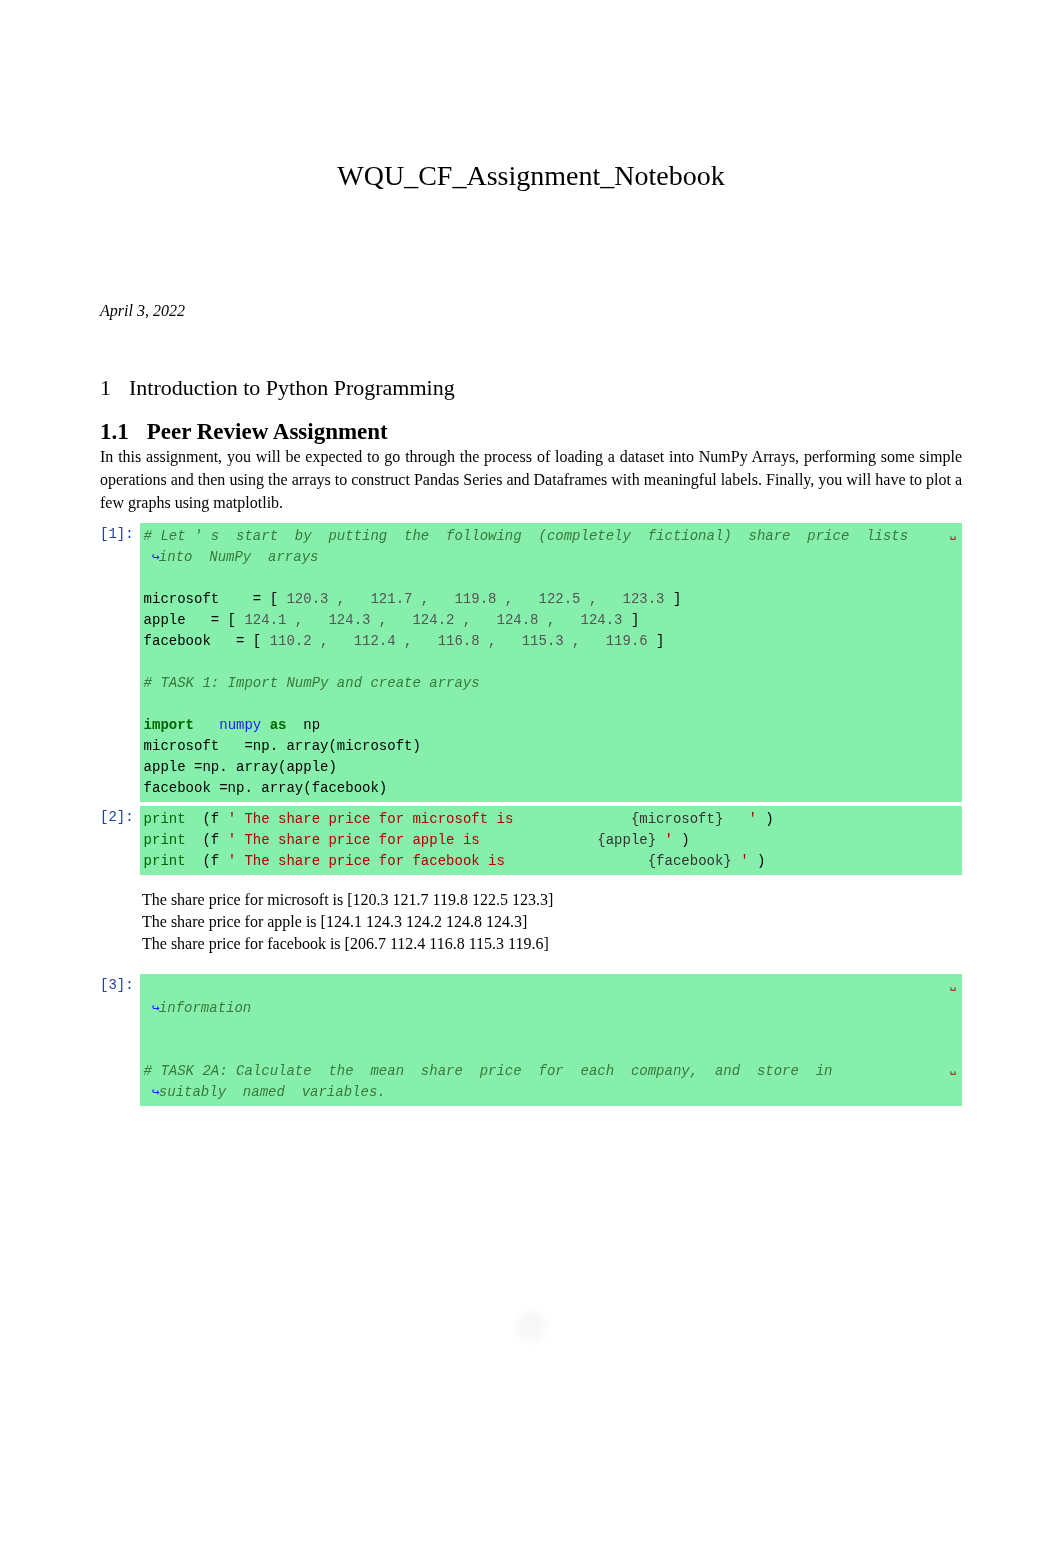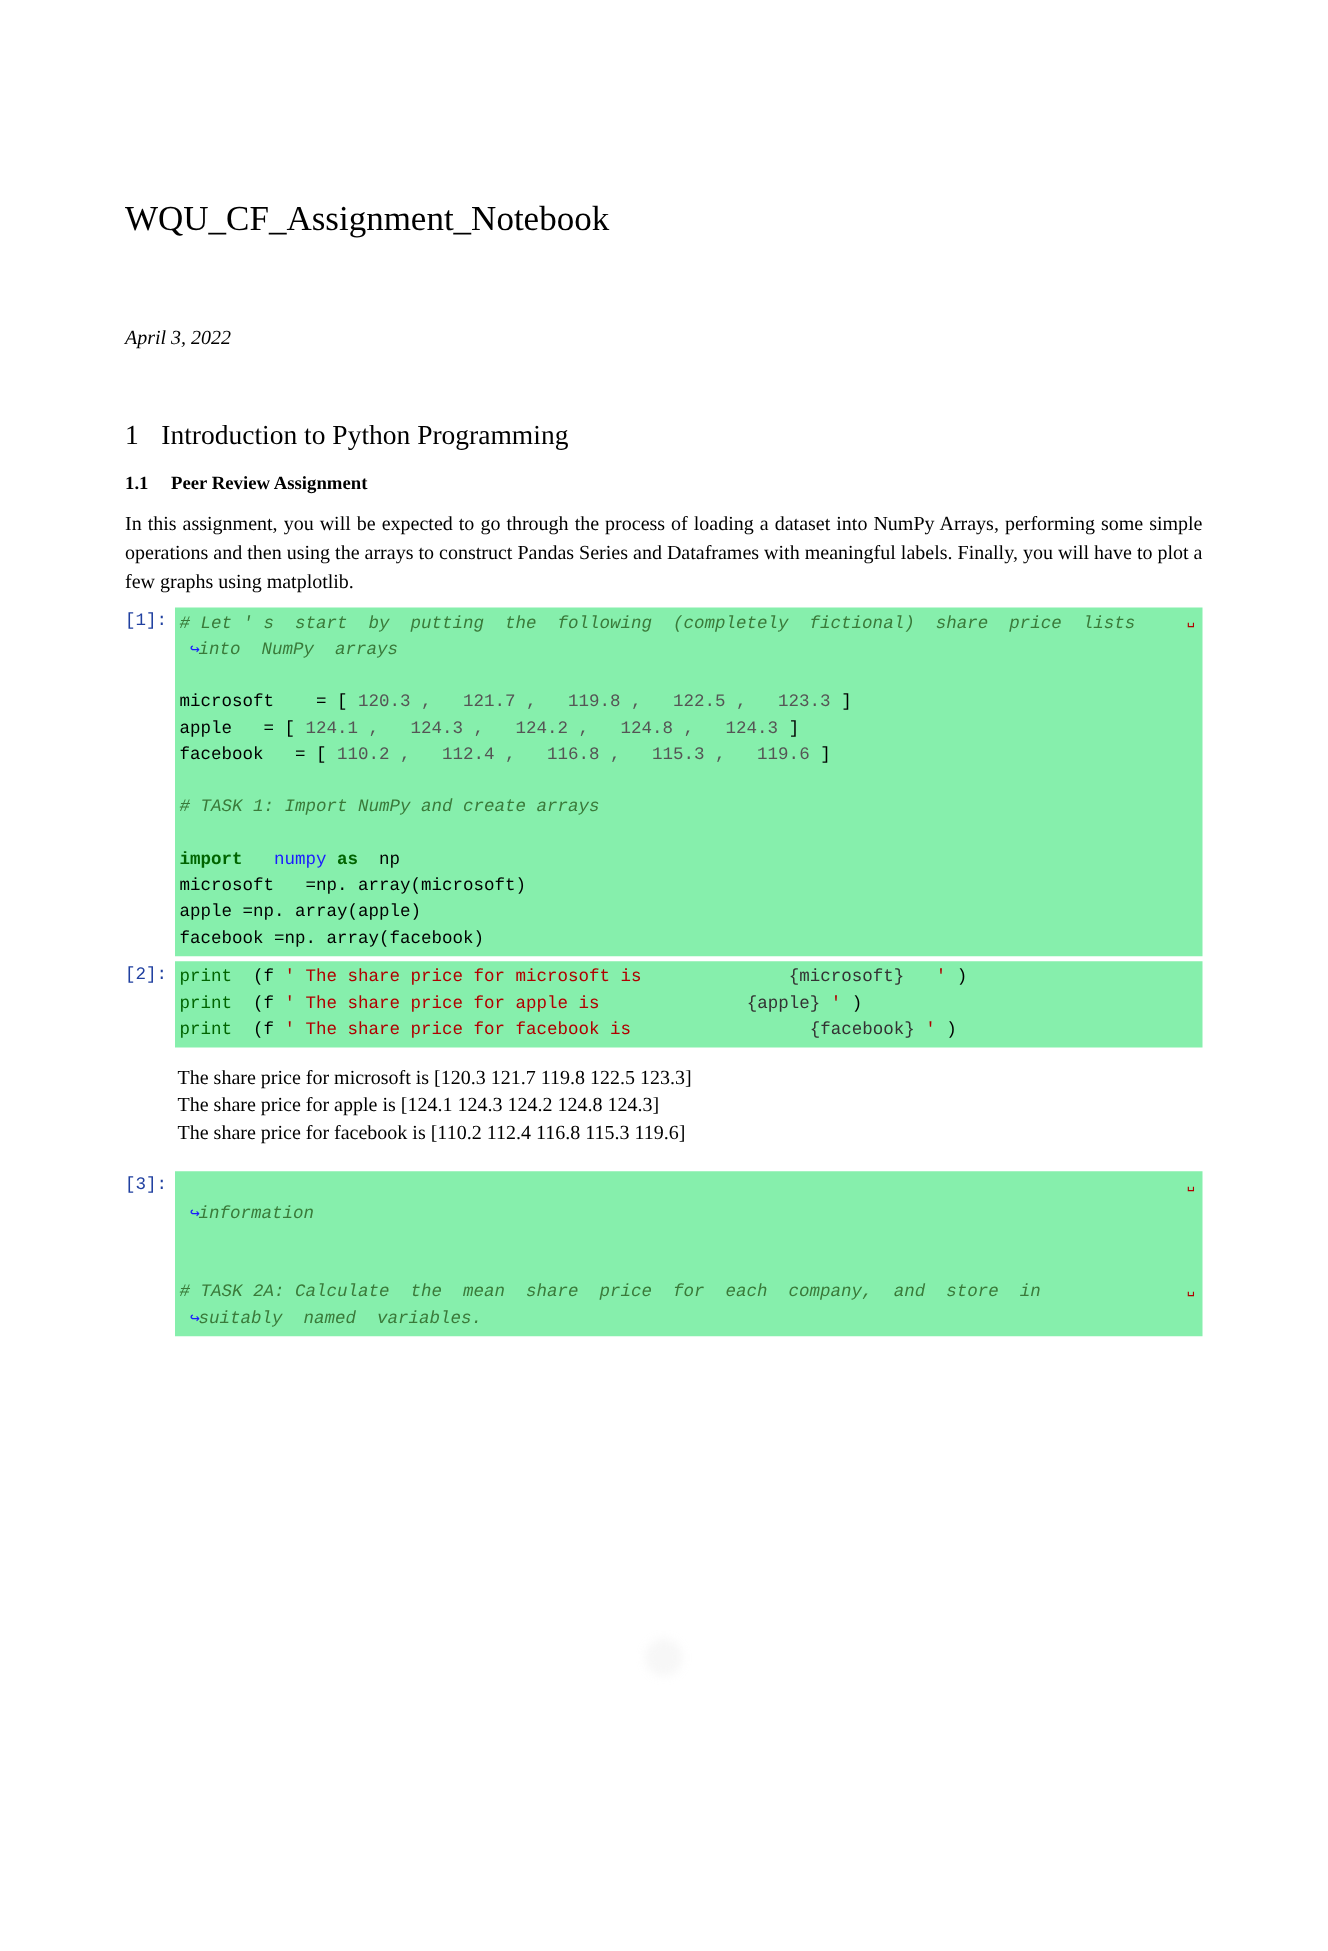--- a/index.html
+++ b/index.html
@@ -7,41 +7,41 @@
     font-family: "Times New Roman", Times, serif;
     font-size: 16px;
     color: #000;
     background: #fff;
     width: 1062px;
     min-height: 1561px;
     position: relative;
     padding: 160px 100px 40px 100px;
   }
   .title {
-    text-align: left;
+    text-align: center;
     font-size: 28px;
     font-weight: normal;
-    margin-bottom: 70px;
+    margin-bottom: 110px;
   }
   .date {
     text-align: left;
     font-size: 16px;
     margin-bottom: 55px;
     font-style: italic;
   }
   .h1-heading {
     font-size: 22px;
     font-weight: normal;
     margin-bottom: 18px;
   }
   .h1-heading .secnum { margin-right: 18px; }
   .h2-heading {
-    font-size: 15px;
+    font-size: 23px;
     font-weight: bold;
-    margin-bottom: 12px;
+    margin-bottom: 0;
   }
   .h2-heading .secnum { margin-right: 18px; }
   .intro-para {
     font-size: 16px;
     line-height: 1.45;
     text-align: justify;
     margin-bottom: 8px;
   }
   .cell {
     display: flex;
@@ -145,21 +145,21 @@
   <div class="cell-prompt">[2]:</div>
   <div class="cell-body code-bg"><span class="c-builtin">print</span><span>  (f </span><span class="c-str">' The share price for microsoft is              </span><span class="c-fstr-br">{microsoft}</span><span class="c-str">   ' </span><span>)</span>
 <span class="c-builtin">print</span><span>  (f </span><span class="c-str">' The share price for apple is              </span><span class="c-fstr-br">{apple}</span><span class="c-str"> ' </span><span>)</span>
 <span class="c-builtin">print</span><span>  (f </span><span class="c-str">' The share price for facebook is                 </span><span class="c-fstr-br">{facebook}</span><span class="c-str"> ' </span><span>)</span></div>
 </div>
 
 <div class="cell">
   <div class="cell-prompt"></div>
   <div class="output-body"><span>The share price for microsoft is [120.3 121.7 119.8 122.5 123.3]</span>
 <span>The share price for apple is [124.1 124.3 124.2 124.8 124.3]</span>
-<span>The share price for facebook is [110.2 112.4 116.8 115.3 119.6]</span></div>
+<span>The share price for facebook is [206.7 112.4 116.8 115.3 119.6]</span></div>
 </div>
 
 <div class="cell">
   <div class="cell-prompt">[3]:</div>
   <div class="cell-body code-bg"><span class="arrow">␣</span>
  <span class="cont-arrow">↪</span><span class="c-comment">information</span>
 
 
 <span class="c-comment"># TASK 2A: Calculate  the  mean  share  price  for  each  company,  and  store  in</span><span class="arrow">␣</span>
  <span class="cont-arrow">↪</span><span class="c-comment">suitably  named  variables.</span></div>

